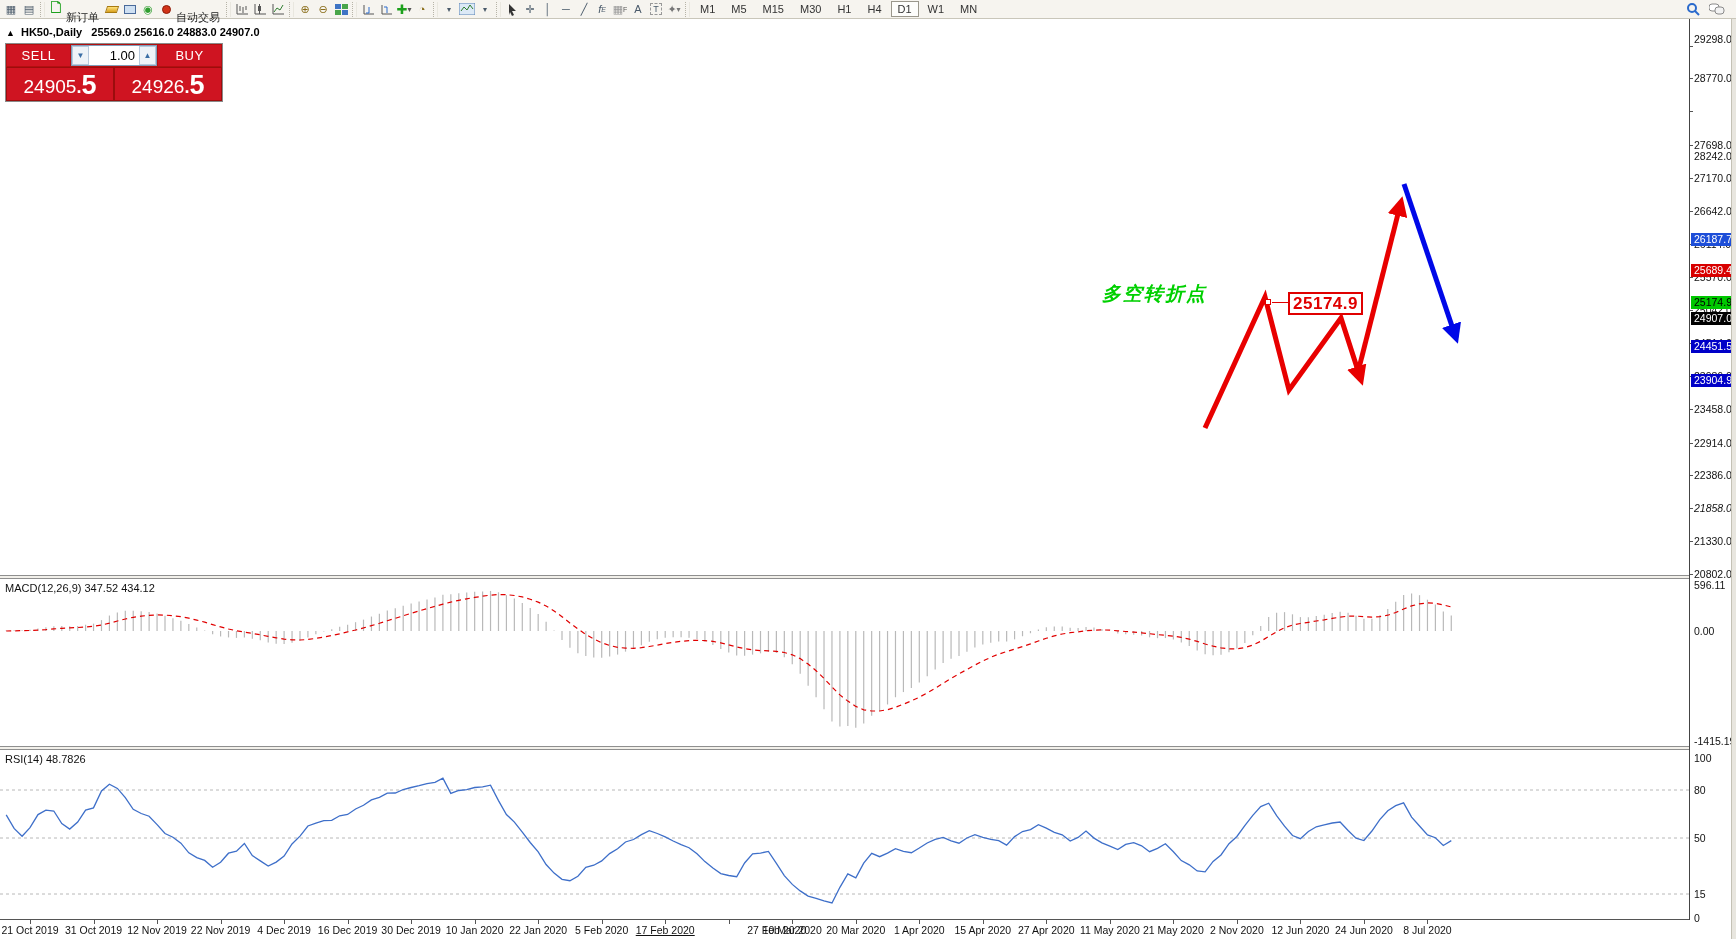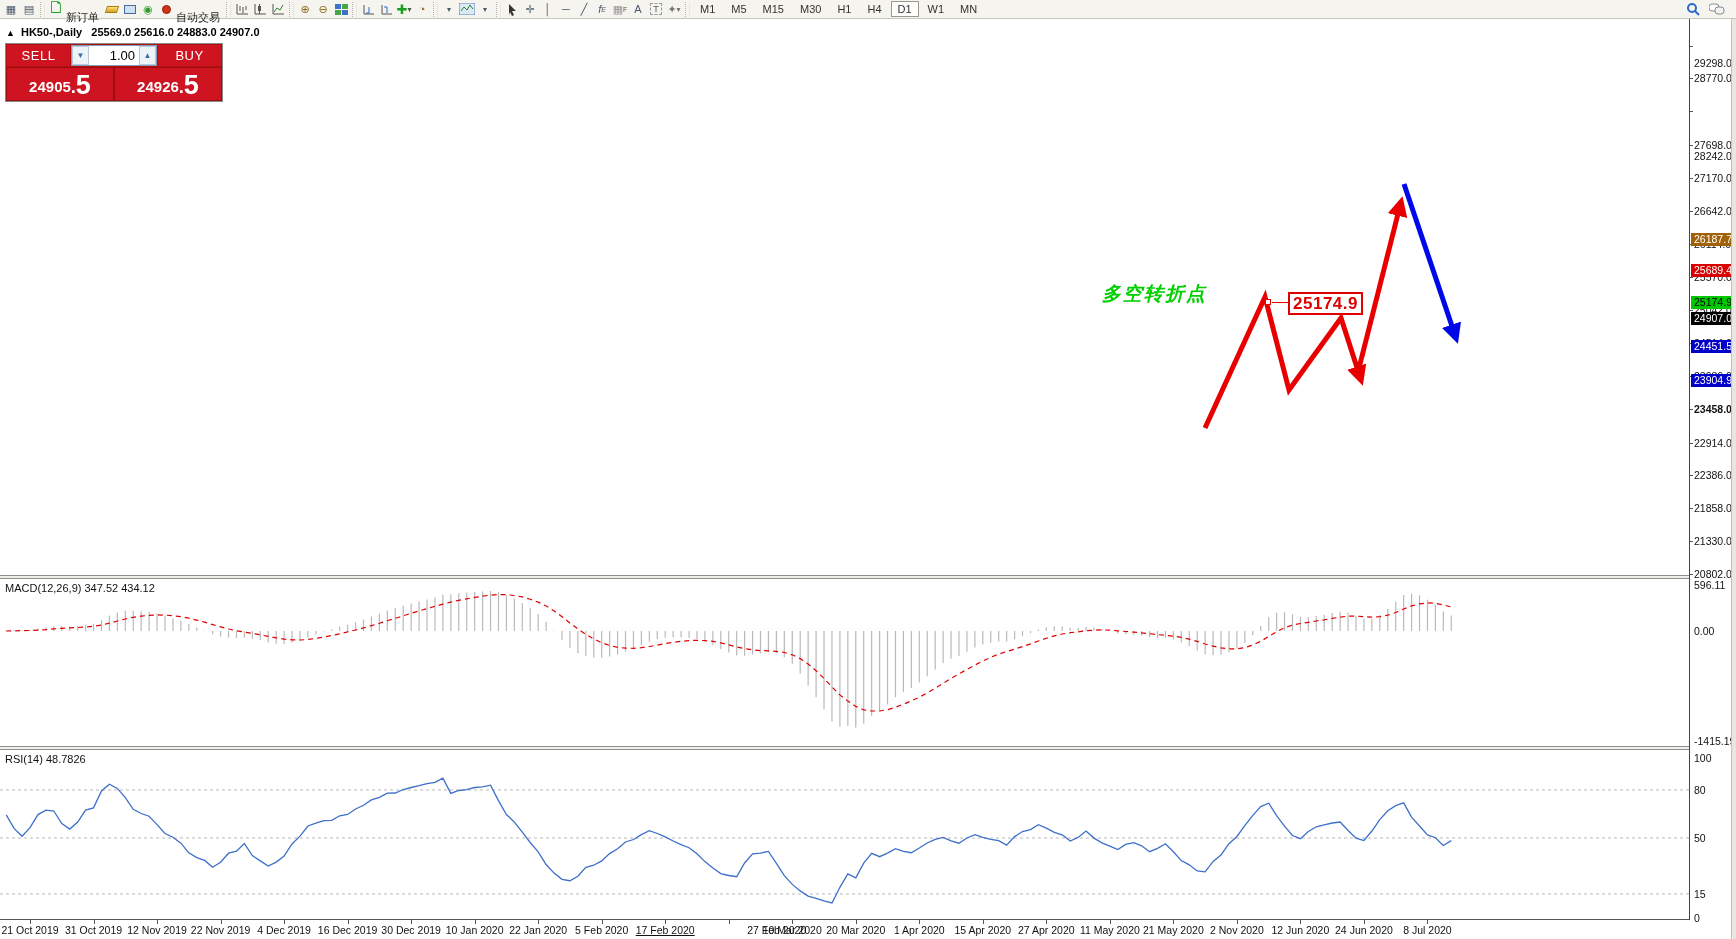--- a/index.html
+++ b/index.html
@@ -45,21 +45,21 @@
 .qp-btn { width:63px; background:#cf1421; color:#fff; font-size:13px; display:flex;
   align-items:center; justify-content:center; letter-spacing:.5px; }
 #qp-spin { flex:1; display:flex; background:#fff; border:1px solid #7f9db9; }
 .spin-btn { width:17px; display:flex; align-items:center; justify-content:center;
   background:#eef3f8; color:#3a6ea5; font-size:8px; border:1px solid #b7c9dc; }
 #qp-volume { flex:1; display:flex; align-items:center; justify-content:flex-end;
   padding-right:4px; font-size:13px; color:#000; }
 #qp-row2 { display:flex; gap:2px; padding:1px; background:#9c0d0d; }
 .qp-price { width:106px; height:32px; background:#cf1421; color:#fff; display:flex;
   align-items:flex-end; justify-content:center; padding-bottom:1px; }
-.qp-price .main { font-size:15px; font-weight:bold; line-height:24px; }
+.qp-price .main { font-size:19px; font-weight:normal; line-height:24px; }
 .qp-price .dot { font-size:18px; font-weight:bold; line-height:24px; }
 .qp-price .frac { font-size:27px; font-weight:bold; line-height:27px; }
 
 
 #price-axis { position:absolute; left:1690px; top:19px; width:46px; height:901px; background:#fff; z-index:8; }
 .tick-label { position:absolute; left:4px; font-size:10.5px; color:#111; white-space:nowrap; }
 .tickmark { position:absolute; left:0; width:3px; height:1px; background:#555; }
 .badge { position:absolute; left:1px; width:44px; height:13px; line-height:13px;
   text-align:center; font-size:10.5px; z-index:9; }
 
@@ -843,21 +843,21 @@
       <line x1="0" y1="88" x2="1690" y2="88" stroke="#b8b8b8" stroke-width="1" stroke-dasharray="3 3"></line>
       <line x1="0" y1="144" x2="1690" y2="144" stroke="#b8b8b8" stroke-width="1" stroke-dasharray="3 3"></line>
       <polyline points="6.2,64.9 14.1,78.4 22.1,86.3 30.0,77.7 38.0,64.6 45.9,60.1 53.8,61.0 61.8,73.6 69.7,79.1 77.7,72.0 85.6,60.1 93.5,57.9 101.5,41.0 109.4,34.2 117.4,38.4 125.3,47.7 133.2,59.3 141.2,63.5 149.1,66.2 157.1,74.6 165.0,83.5 172.9,87.2 180.9,93.2 188.8,102.8 196.8,107.6 204.7,110.4 212.6,117.3 220.6,112.2 228.5,103.2 236.5,101.2 244.4,93.5 252.3,105.6 260.3,110.9 268.2,116.1 276.2,112.1 284.1,106.1 292.0,94.0 300.0,86.1 307.9,76.0 315.9,73.1 323.8,70.6 331.7,70.3 339.7,65.8 347.6,64.5 355.6,59.0 363.5,55.3 371.4,49.9 379.4,47.4 387.3,43.2 395.3,43.0 403.2,39.5 411.1,37.5 419.1,35.7 427.0,33.7 435.0,32.3 442.9,28.1 450.8,43.4 458.8,40.5 466.7,39.6 474.7,37.5 482.6,36.9 490.5,35.2 498.5,50.6 506.4,64.5 514.4,72.1 522.3,82.2 530.2,92.5 538.2,101.8 546.1,114.5 554.1,123.1 562.0,129.3 569.9,130.7 577.9,126.3 585.8,117.4 593.8,115.2 601.7,110.9 609.6,103.6 617.6,98.7 625.5,92.0 633.5,89.5 641.4,84.6 649.3,80.7 657.3,83.5 665.2,86.8 673.2,91.0 681.1,94.7 689.0,97.7 697.0,103.8 704.9,111.6 712.9,118.0 720.8,123.6 728.7,125.5 736.7,126.7 744.6,113.0 752.6,103.8 760.5,103.1 768.4,101.4 776.4,113.3 784.3,125.6 792.3,134.4 800.2,140.9 808.1,146.1 816.1,148.4 824.0,150.9 832.0,153.0 839.9,137.3 847.8,123.8 855.8,127.9 863.7,113.2 871.7,103.3 879.6,106.7 887.5,103.1 895.5,98.7 903.4,101.4 911.4,102.7 919.3,98.0 927.2,93.0 935.2,89.4 943.1,87.4 951.1,90.8 959.0,93.2 966.9,88.0 974.9,84.7 982.8,87.4 990.8,89.3 998.7,90.7 1006.6,95.1 1014.6,86.6 1022.5,81.5 1030.5,79.6 1038.4,74.7 1046.3,78.1 1054.3,82.3 1062.2,84.8 1070.2,91.0 1078.1,87.4 1086.0,81.0 1094.0,88.1 1101.9,92.8 1109.9,96.1 1117.8,99.6 1125.7,94.4 1133.7,92.7 1141.6,95.8 1149.6,101.7 1157.5,98.3 1165.4,93.8 1173.4,101.7 1181.3,110.6 1189.3,114.8 1197.2,121.0 1205.1,121.9 1213.1,111.4 1221.0,105.0 1229.0,93.7 1236.9,86.5 1244.8,75.6 1252.8,65.4 1260.7,56.6 1268.7,53.2 1276.6,65.6 1284.5,76.2 1292.5,85.5 1300.4,88.7 1308.4,81.5 1316.3,76.8 1324.2,74.9 1332.2,73.0 1340.1,72.0 1348.1,80.5 1356.0,88.1 1363.9,90.5 1371.9,81.0 1379.8,69.6 1387.8,60.7 1395.7,55.7 1403.6,52.9 1411.6,67.1 1419.5,76.0 1427.5,84.9 1435.4,87.7 1443.3,95.5 1451.3,90.6 " fill="none" stroke="#3e6fc9" stroke-width="1.3"></polyline>
     </svg>
   <div id="rsi-label" class="ind-label">RSI(14) 48.7826</div>
   <div id="rsi-bottom"></div>
   <div id="plot-right-border"></div>
 
   <div id="price-axis">
       <div class="tickmark" style="top: 26.5883px;"></div>
-      <div class="tick-label" style="top: 38px;">29298.0</div>
+      <div class="tick-label" style="top: 14px;">29298.0</div>
       <div class="tickmark" style="top: 59.4241px;"></div>
       <div class="tick-label" style="top: 53.4241px;">28770.0</div>
       <div class="tickmark" style="top: 92.26px;"></div>
       <div class="tick-label" style="top: 86.26px; margin-top: 45px;">28242.0</div>
       <div class="tickmark" style="top: 126.091px;"></div>
       <div class="tick-label" style="top: 120.091px;">27698.0</div>
       <div class="tickmark" style="top: 158.927px;"></div>
       <div class="tick-label" style="top: 152.927px;">27170.0</div>
       <div class="tickmark" style="top: 191.762px;"></div>
       <div class="tick-label" style="top: 185.762px;">26642.0</div>
@@ -865,32 +865,32 @@
       <div class="tick-label" style="top: 218.598px;">26114.0</div>
       <div class="tickmark" style="top: 258.429px;"></div>
       <div class="tick-label" style="top: 252.429px;">25570.0</div>
       <div class="tickmark" style="top: 291.265px;"></div>
       <div class="tick-label" style="top: 285.265px;">25042.0</div>
       <div class="tickmark" style="top: 324.101px;"></div>
       <div class="tick-label" style="top: 318.101px;">24514.0</div>
       <div class="tickmark" style="top: 356.937px;"></div>
       <div class="tick-label" style="top: 350.937px;">23986.0</div>
       <div class="tickmark" style="top: 389.772px;"></div>
-      <div class="tick-label" style="top: 383.772px; font-weight: bold;">23458.0</div>
+      <div class="tick-label" style="top: 383.772px;">23458.0</div>
       <div class="tickmark" style="top: 423.603px;"></div>
       <div class="tick-label" style="top: 417.603px;">22914.0</div>
       <div class="tickmark" style="top: 456.439px;"></div>
       <div class="tick-label" style="top: 450.439px;">22386.0</div>
       <div class="tickmark" style="top: 489.275px;"></div>
-      <div class="tick-label" style="top: 483.275px;">21858.0</div>
+      <div class="tick-label" style="top: 483.275px; font-style: italic;">21858.0</div>
       <div class="tickmark" style="top: 522.111px;"></div>
       <div class="tick-label" style="top: 516.111px;">21330.0</div>
       <div class="tickmark" style="top: 554.947px;"></div>
       <div class="tick-label" style="top: 548.947px;">20802.0</div>
-      <div class="badge" style="top: 213.515px; background: #a16207; color: rgb(255, 255, 255);">26187.7</div>
+      <div class="badge" style="top: 213.515px; background: #1d4ed8; color: rgb(255, 255, 255);">26187.7</div>
       <div class="badge" style="top: 244.504px; background: rgb(216, 0, 0); color: rgb(255, 255, 255);">25689.4</div>
       <div class="badge" style="top: 276.5px; background: rgb(0, 200, 0); color: rgb(0, 0, 0);">25174.9</div>
       <div class="badge" style="top: 293.16px; background: rgb(0, 0, 0); color: rgb(255, 255, 255);">24907.0</div>
       <div class="badge" style="top: 321.488px; background: rgb(0, 0, 200); color: rgb(255, 255, 255);">24451.5</div>
       <div class="badge" style="top: 355.48px; background: rgb(0, 0, 200); color: rgb(255, 255, 255);">23904.9</div>
       <div class="tick-label" style="top: 559.79px;">596.11</div>
       <div class="tick-label" style="top: 606px;">0.00</div>
       <div class="tick-label" style="top: 715.705px;">-1415.19</div>
       <div class="tick-label" style="top: 733px;">100</div>
       <div class="tick-label" style="top: 765px;">80</div>

